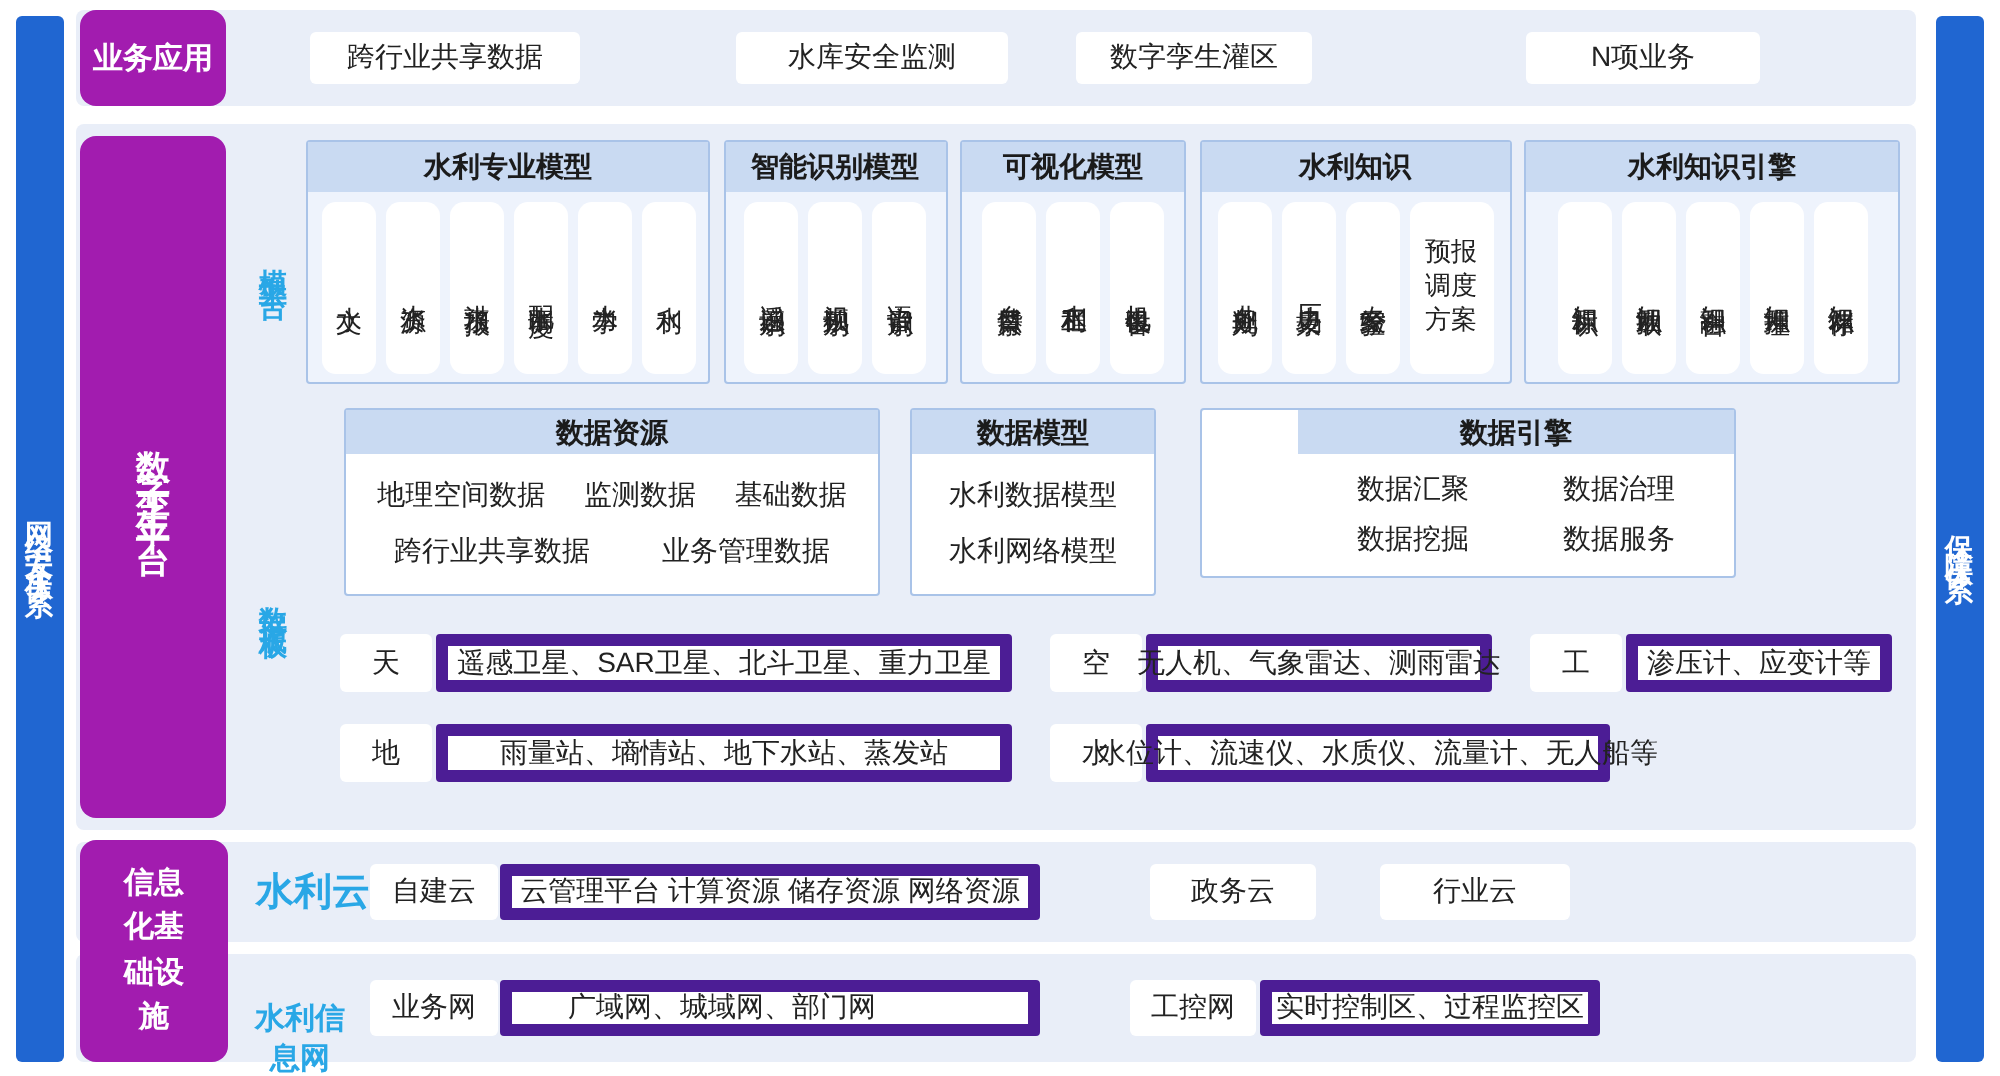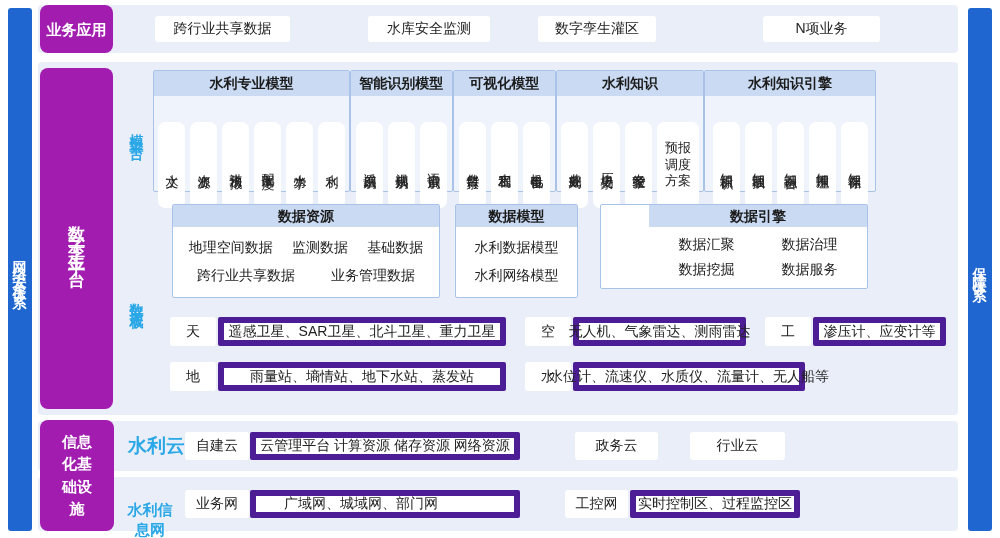--- a/index.html
+++ b/index.html
@@ -29,24 +29,24 @@
   .wbox{position:absolute;background:#fff;border-radius:3px;display:flex;align-items:center;
         justify-content:center;font-size:14px;color:#222;white-space:nowrap;}
   
   .cbox{position:absolute;background:#fff;border:6px solid #4c1d95;border-radius:2px;display:flex;
         align-items:center;justify-content:center;font-size:14px;color:#222;white-space:nowrap;box-sizing:border-box;}
   
   .cyan{color:#29a7e6;font-weight:700;}
   .vcyan{position:absolute;writing-mode:vertical-rl;text-orientation:upright;font-size:14px;
          letter-spacing:4px;display:flex;align-items:center;justify-content:center;}
   
-  .mgroups{position:absolute;left:115px;top:8px;width:723px;height:122px;display:flex;justify-content:space-between;}
+  .mgroups{position:absolute;left:115px;top:8px;width:797px;height:122px;display:flex;justify-content:space-between;}
   .group{border:1px solid #a9c3e8;background:#eef3fc;border-radius:2px;display:flex;flex-direction:column;box-sizing:border-box;}
   .ghead{height:25px;line-height:25px;background:#c9daf2;font-size:14px;font-weight:700;color:#1b1b1b;text-align:center;flex:0 0 auto;}
-  .gbody{flex:1;display:flex;align-items:center;justify-content:center;gap:5px;padding:4px;margin-top:22px;}
+  .gbody{flex:1;display:flex;align-items:center;justify-content:center;gap:5px;padding:4px;}
   .vitem{background:#fff;border-radius:7px;width:27px;height:86px;display:flex;align-items:center;justify-content:center;
          writing-mode:vertical-rl;text-orientation:upright;font-size:13px;letter-spacing:1px;color:#222;}
   .vitem.wide{width:42px;writing-mode:horizontal-tb;letter-spacing:0;line-height:1.3;text-align:center;
               padding:0 6px;box-sizing:border-box;white-space:normal;}
   
   .dgroup{position:absolute;border:1px solid #a9c3e8;background:#fff;border-radius:2px;display:flex;
           flex-direction:column;box-sizing:border-box;}
   .dbody{flex:1;display:flex;flex-direction:column;justify-content:space-evenly;padding:2px 6px;}
   .drow{display:flex;justify-content:space-around;align-items:center;font-size:14px;color:#222;white-space:nowrap;}
 </style>
@@ -54,21 +54,21 @@
 <body>
 
 <div class="canvas">
 
   <div class="vbar left">网络安全体系</div>
   <div class="vbar right">保障体系</div>
 
   <div class="panel top">
     <div class="bluelabel biz-label">业务应用</div>
     <div class="wbox" style="left:117px;top:11px;width:135px;height:26px;">跨行业共享数据</div>
-    <div class="wbox" style="left:330px;top:11px;width:122px;height:26px;">水库安全监测</div>
+    <div class="wbox" style="left:330px;top:11px;width:136px;height:26px;">水库安全监测</div>
     <div class="wbox" style="left:500px;top:11px;width:118px;height:26px;">数字孪生灌区</div>
     <div class="wbox" style="left:725px;top:11px;width:117px;height:26px;">N项业务</div>
   </div>
 
   <div class="panel mid">
     <div class="bluelabel twin-label">数字孪生平台</div>
 
     <div class="vcyan cyan" style="left:89px;top:34px;width:20px;height:70px;">模型平台</div>
     <div class="mgroups">
       <div class="group" style="width:202px;">

